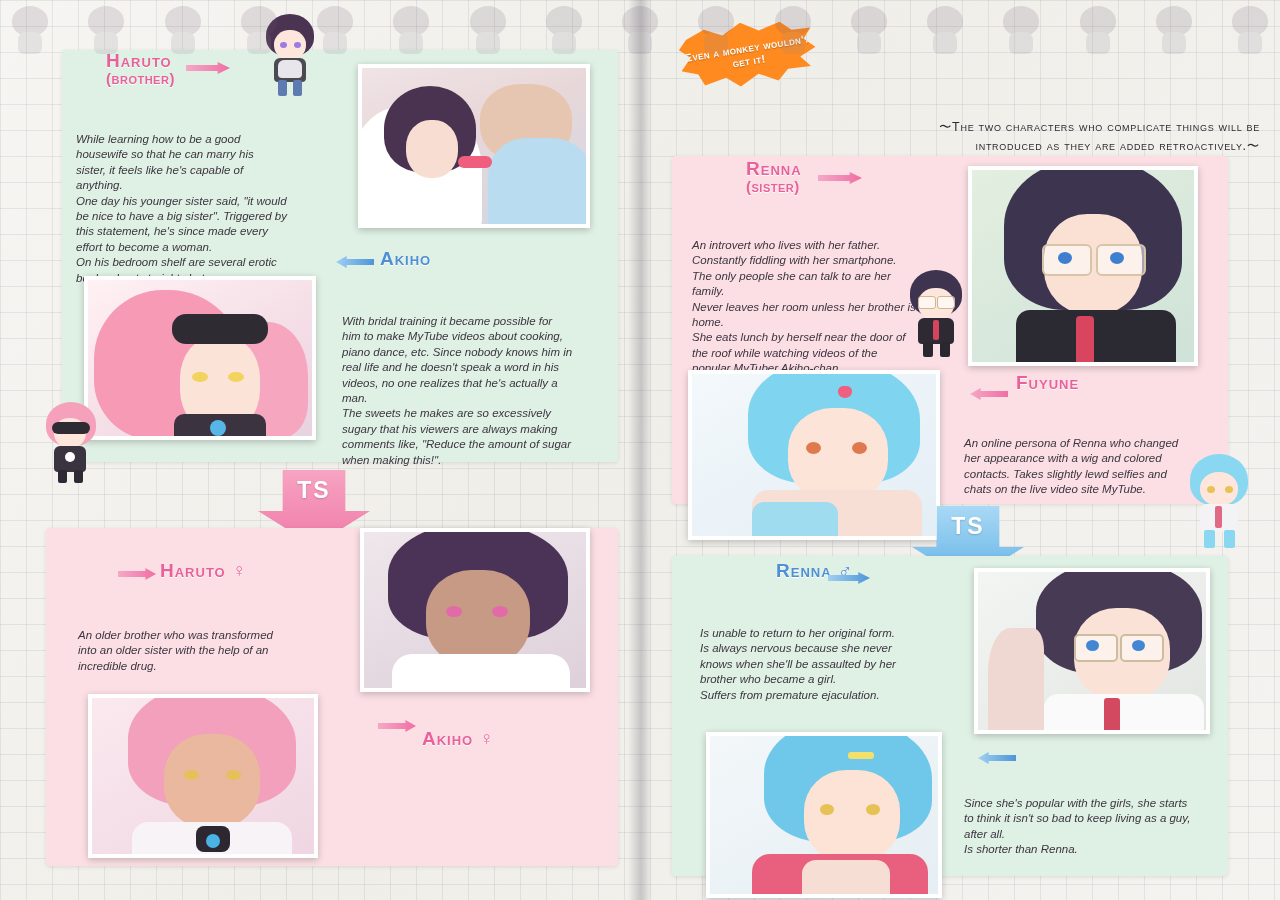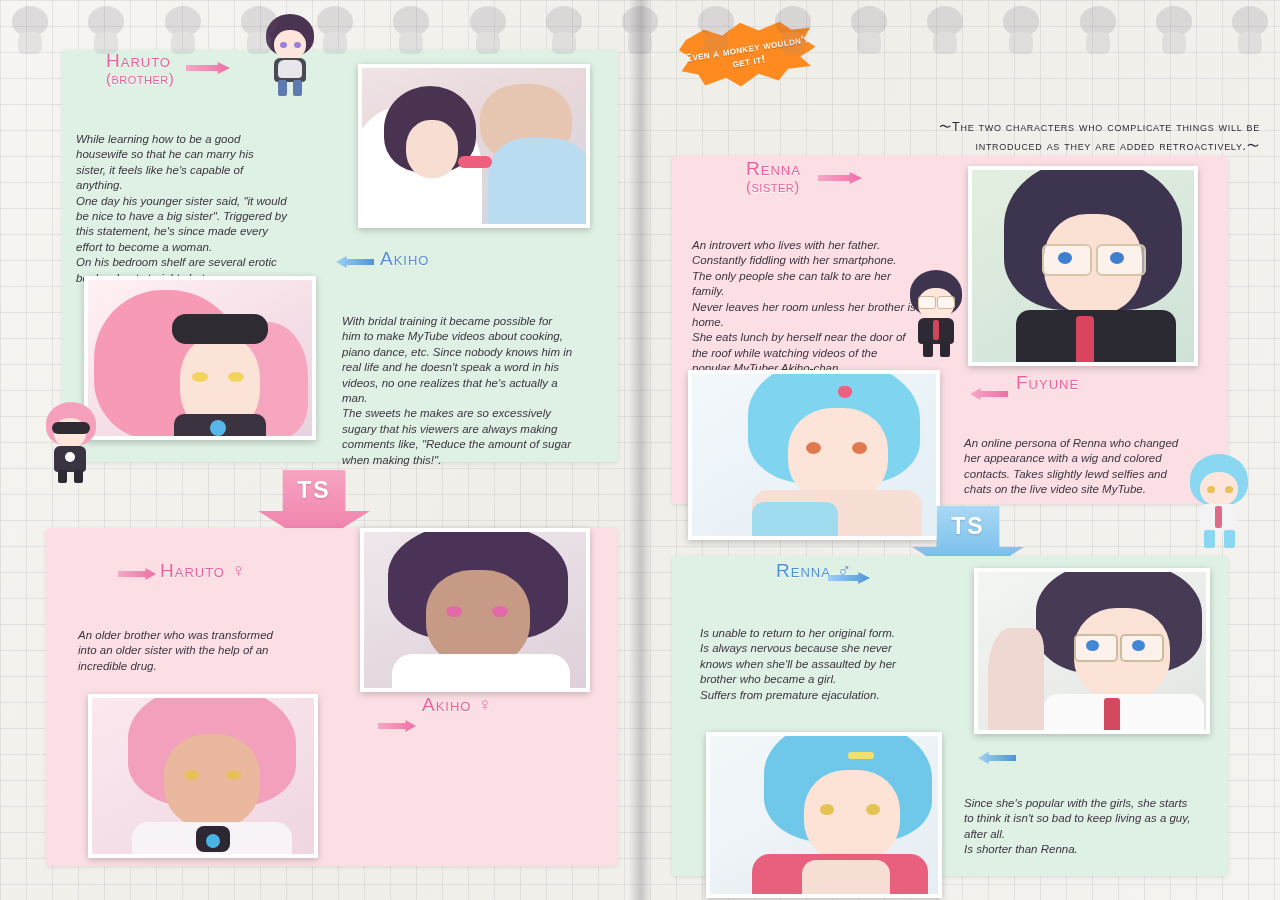--- a/index.html
+++ b/index.html
@@ -86,21 +86,21 @@
     background: #ccc;
   }
   .photo .inner { position: absolute; inset: 0; }
 
   .label {
     position: absolute;
     font-family: "Liberation Sans", sans-serif;
     font-variant: small-caps;
     letter-spacing: 1px;
     font-size: 19px;
-    font-weight: 400;
+    font-weight: 700;
     white-space: nowrap;
   }
   .label.pinkname { color: #e8619a; text-shadow: 0 1px 0 #fff; }
   .label.bluename { color: #4f8fd4; text-shadow: 0 1px 0 #fff; }
   .label .sub {
     display: block;
     font-size: 15px;
     letter-spacing: 0.5px;
     margin-top: -2px;
   }
@@ -375,21 +375,21 @@
 
   <div class="arrow-small arrow-pink" style="left:118px; top:568px; width:38px;"></div>
   <div class="label pinkname" style="left:160px; top:560px;">
     <span>Haruto ♀</span>
   </div>
   <div class="body-text" style="left:78px; top:600px; width:250px;">An older brother who was transformed
 into an older sister with the help of an
 incredible drug.</div>
 
   <div class="arrow-small arrow-pink" style="left:378px; top:720px; width:38px;"></div>
-  <div class="label pinkname" style="left:422px; top:672px;margin-top:22px;">
+  <div class="label pinkname" style="left:422px; top:706px;margin-top:22px;">
     <span>Akiho ♀</span>
   </div>
 
   <div class="photo" style="left:360px; top:528px; width:230px; height:164px;">
     <div class="inner" style="background:linear-gradient(160deg,#efe7ec,#ded0da);">
       <div class="art-blob" style="left:24px; top:-8px; width:180px; height:116px; background:#4a3356; border-radius:44% 46% 34% 36%;"></div>
       <div class="art-blob" style="left:62px; top:38px; width:104px; height:96px; background:#c79a86; border-radius:44%;"></div>
       <div class="art-blob" style="left:82px; top:74px; width:16px; height:11px; background:#e36aa8; border-radius:50%;"></div>
       <div class="art-blob" style="left:128px; top:74px; width:16px; height:11px; background:#e36aa8; border-radius:50%;"></div>
       <div class="art-blob" style="left:28px; top:122px; width:178px; height:50px; background:#ffffff; border-radius:20px 20px 0 0;"></div>

